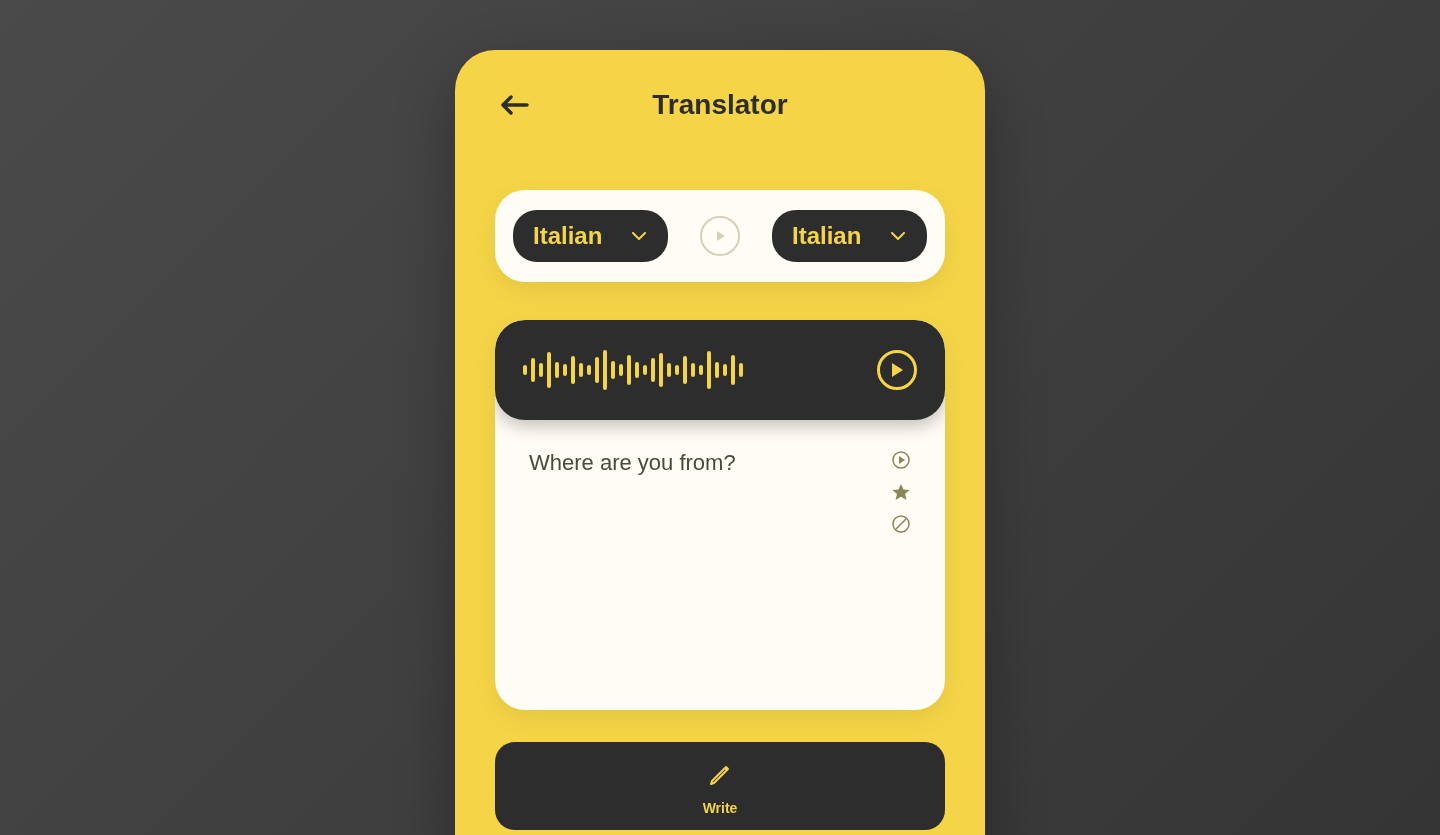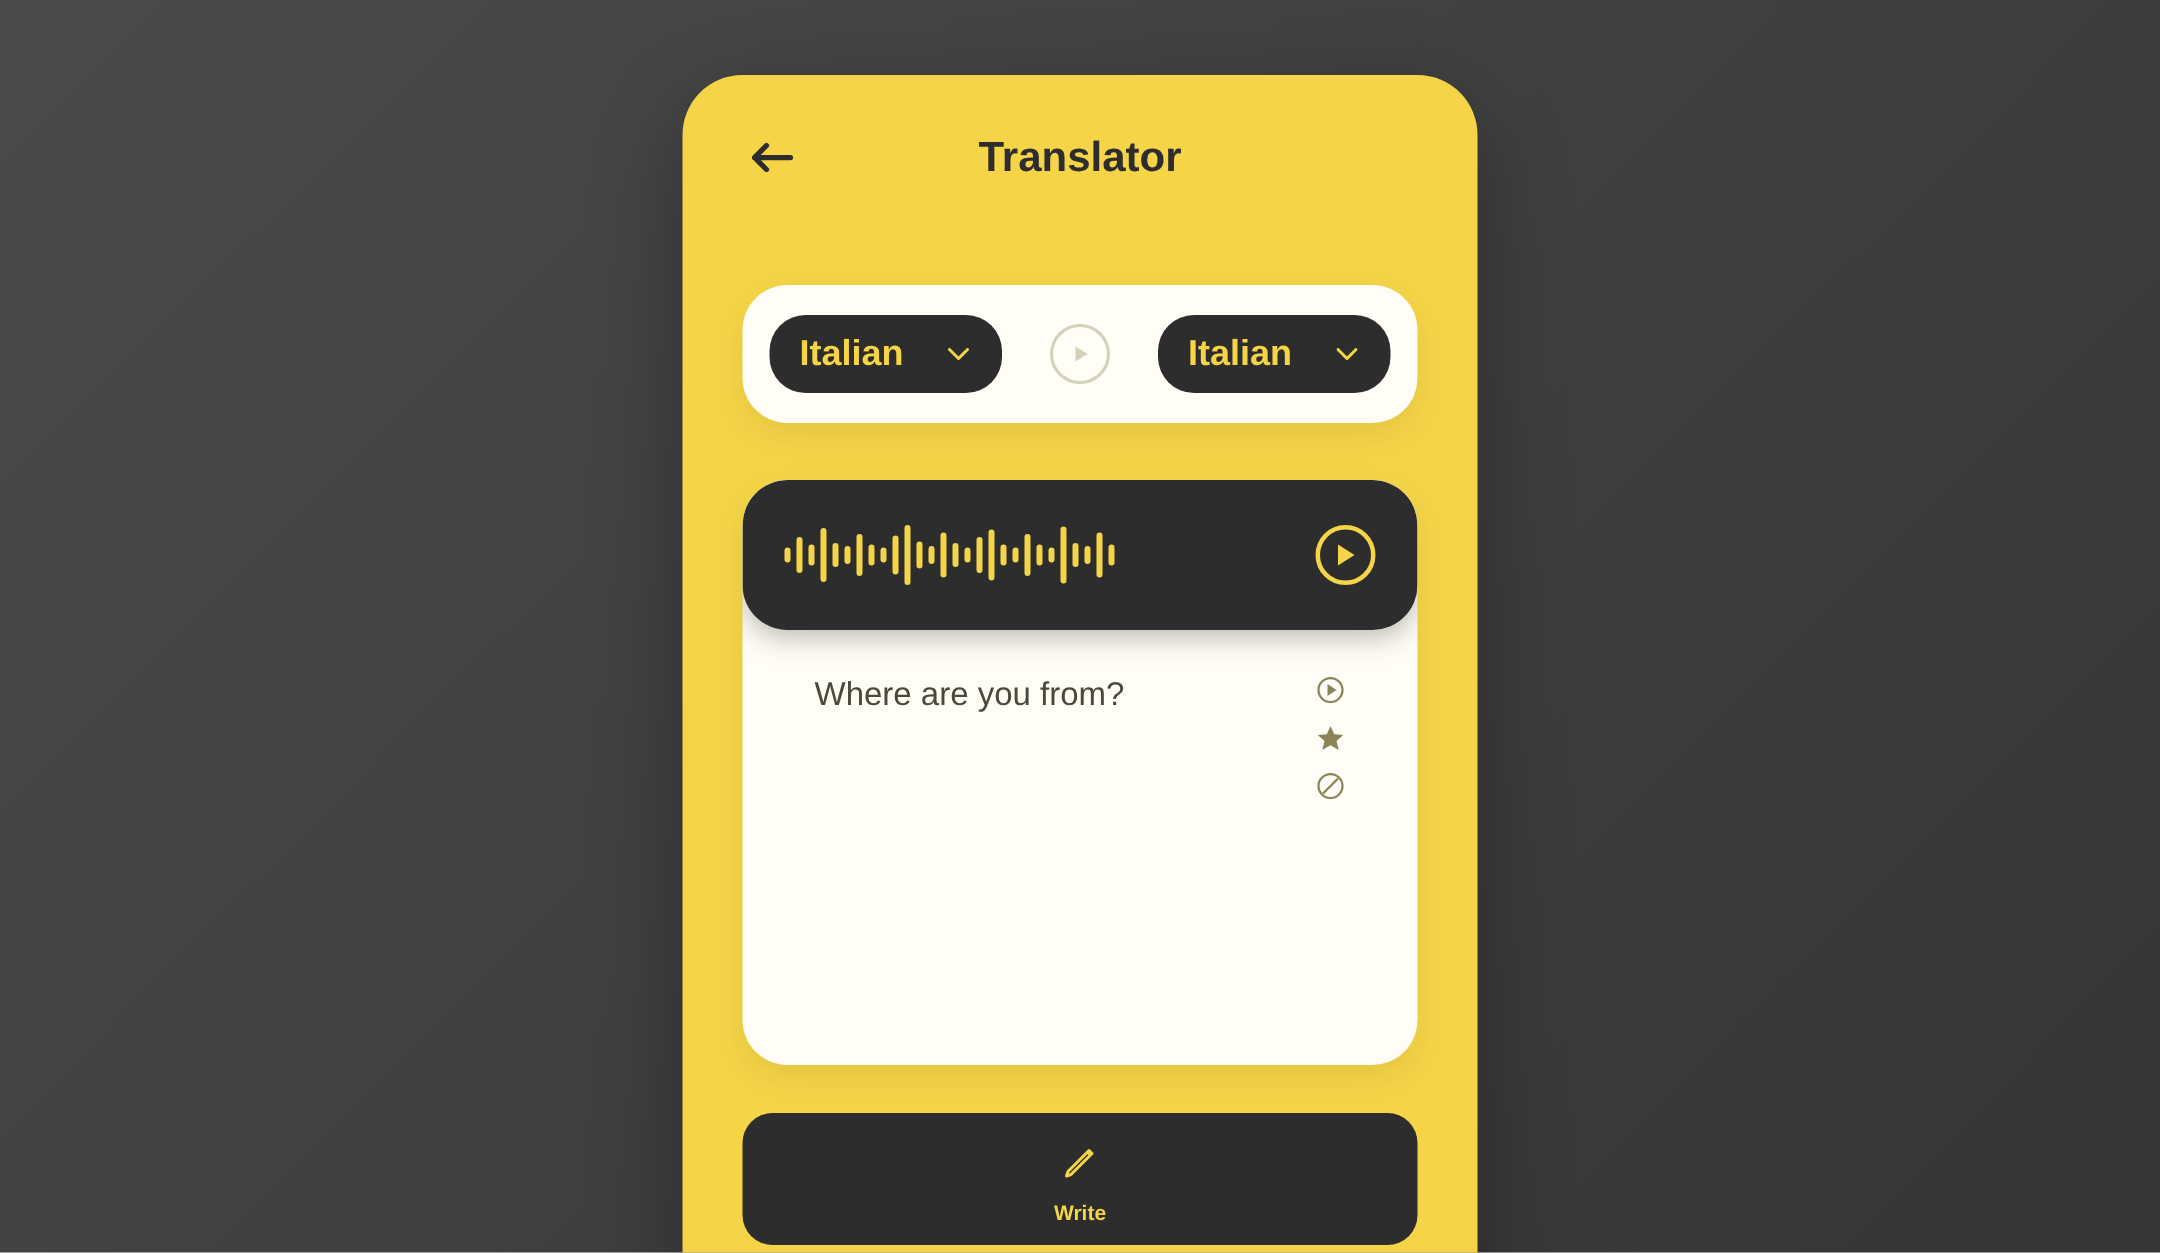--- a/index.html
+++ b/index.html
@@ -110,21 +110,21 @@
   width: 40px;
   height: 40px;
   border-radius: 50%;
   border: 3px solid #F5D547;
   display: flex;
   align-items: center;
   justify-content: center;
   cursor: pointer;
 }
 .result-section {
-  padding: 30px 48px;
+  padding: 30px 34px;
   display: flex;
   justify-content: space-between;
   align-items: flex-start;
   min-height: 290px;
 }
 .result-text {
   font-size: 22px;
   color: #4a4a3a;
   font-weight: 500;
 }

